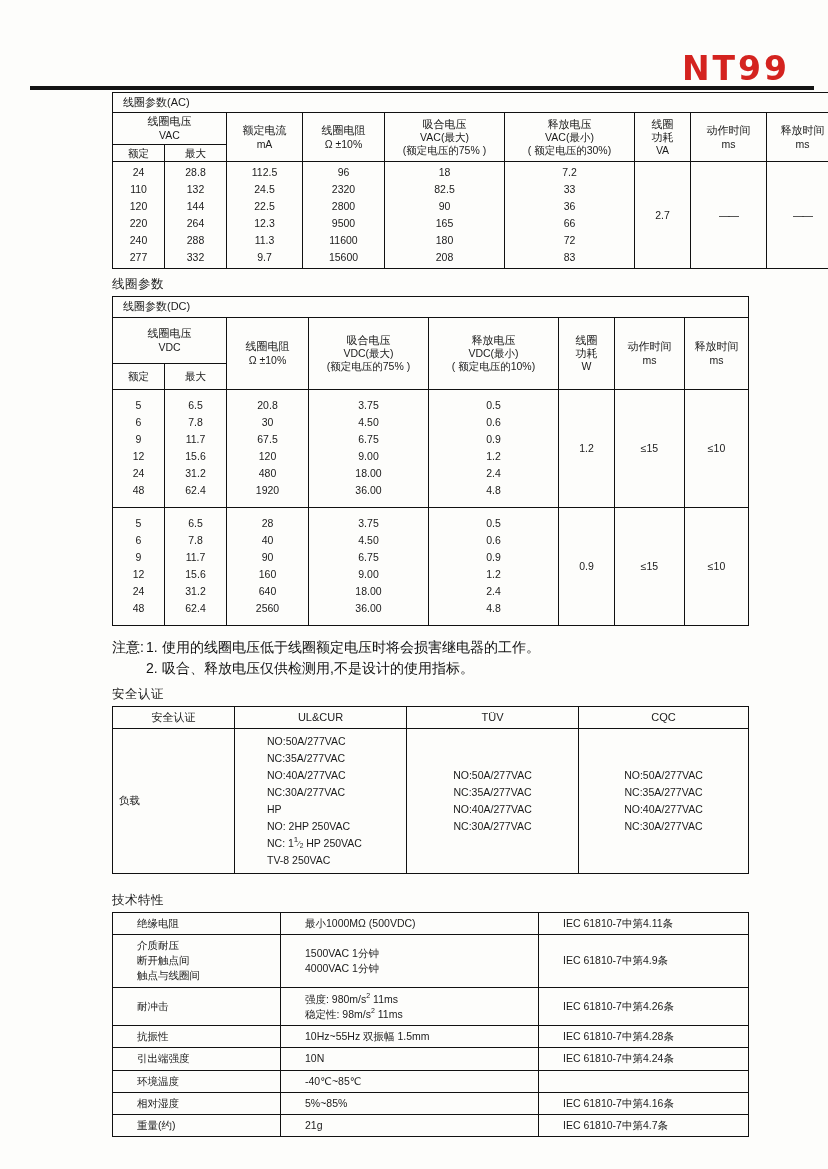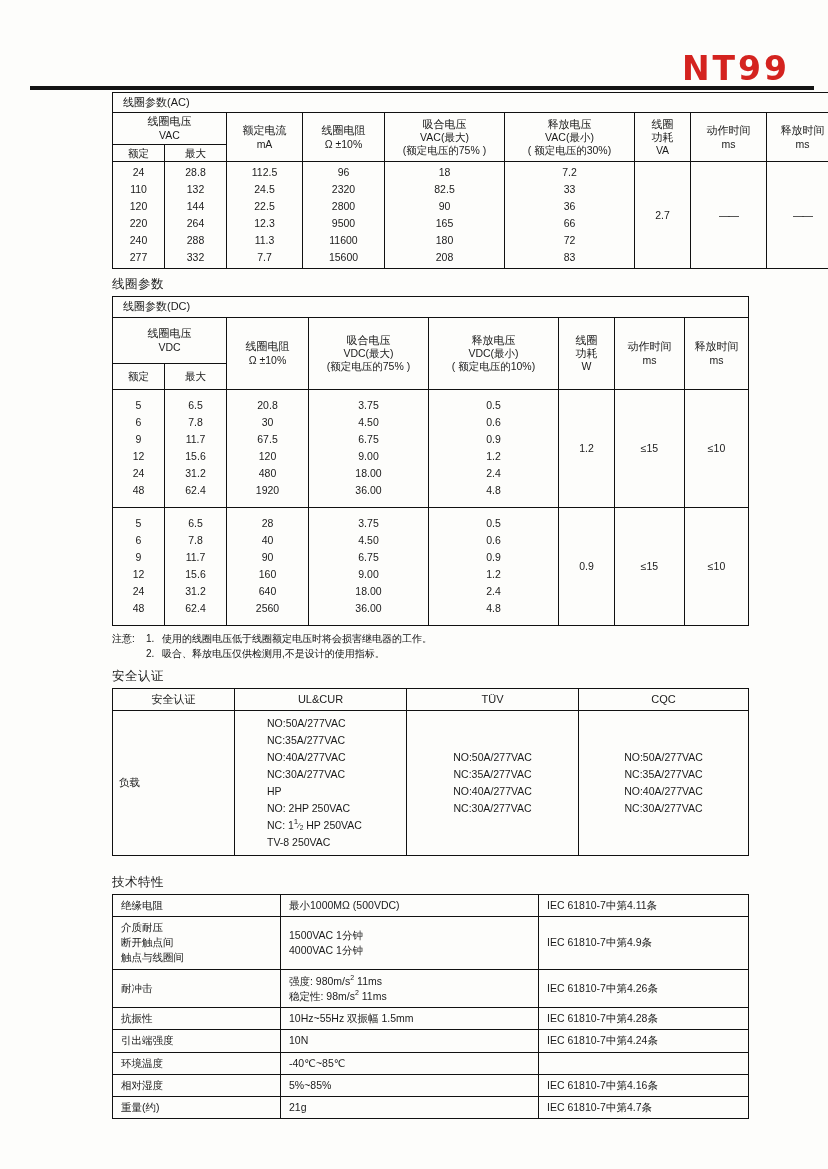--- a/index.html
+++ b/index.html
@@ -67,22 +67,22 @@
     font-size: 11px;
   }
   .hcell { font-size: 10.5px; line-height: 1.25; }
   .hcell .cn { font-size: 11px; }
   td.data { font-size: 10.5px; padding: 2px 3px; }
   .numcol div { line-height: 1.62; }
   .dash { font-size: 13px; letter-spacing: -1px; }
 
   
   .notes {
-    margin: 5px 0 0 112px;
-    font-size: 10px;
+    margin: 11px 0 0 112px;
+    font-size: 14px;
     line-height: 1.5;
     color: #111;
   }
   .notes .row { display: flex; }
   .notes .lbl { width: 34px; flex: none; }
   .notes .idx { width: 16px; flex: none; }
 
   
   table.safety {
     border-collapse: collapse;
@@ -108,21 +108,21 @@
 
   
   table.tech {
     border-collapse: collapse;
     width: 636px;
     font-size: 10.5px;
     table-layout: fixed;
   }
   table.tech td {
     border: 1px solid #111;
-    padding: 3px 8px;
+    padding: 3px 24px;
     vertical-align: middle;
     line-height: 1.45;
     font-weight: normal;
   }
 
   
   .footer {
     position: absolute;
     left: 0; right: 0; bottom: 58px;
     height: 26px;
@@ -231,21 +231,21 @@
               <div>264</div>
               <div>288</div>
               <div>332</div>
             </td>
         <td class="data numcol">
               <div>112.5</div>
               <div>24.5</div>
               <div>22.5</div>
               <div>12.3</div>
               <div>11.3</div>
-              <div>7.7</div>
+              <div>9.7</div>
             </td>
         <td class="data numcol">
               <div>96</div>
               <div>2320</div>
               <div>2800</div>
               <div>9500</div>
               <div>11600</div>
               <div>15600</div>
             </td>
         <td class="data numcol">

